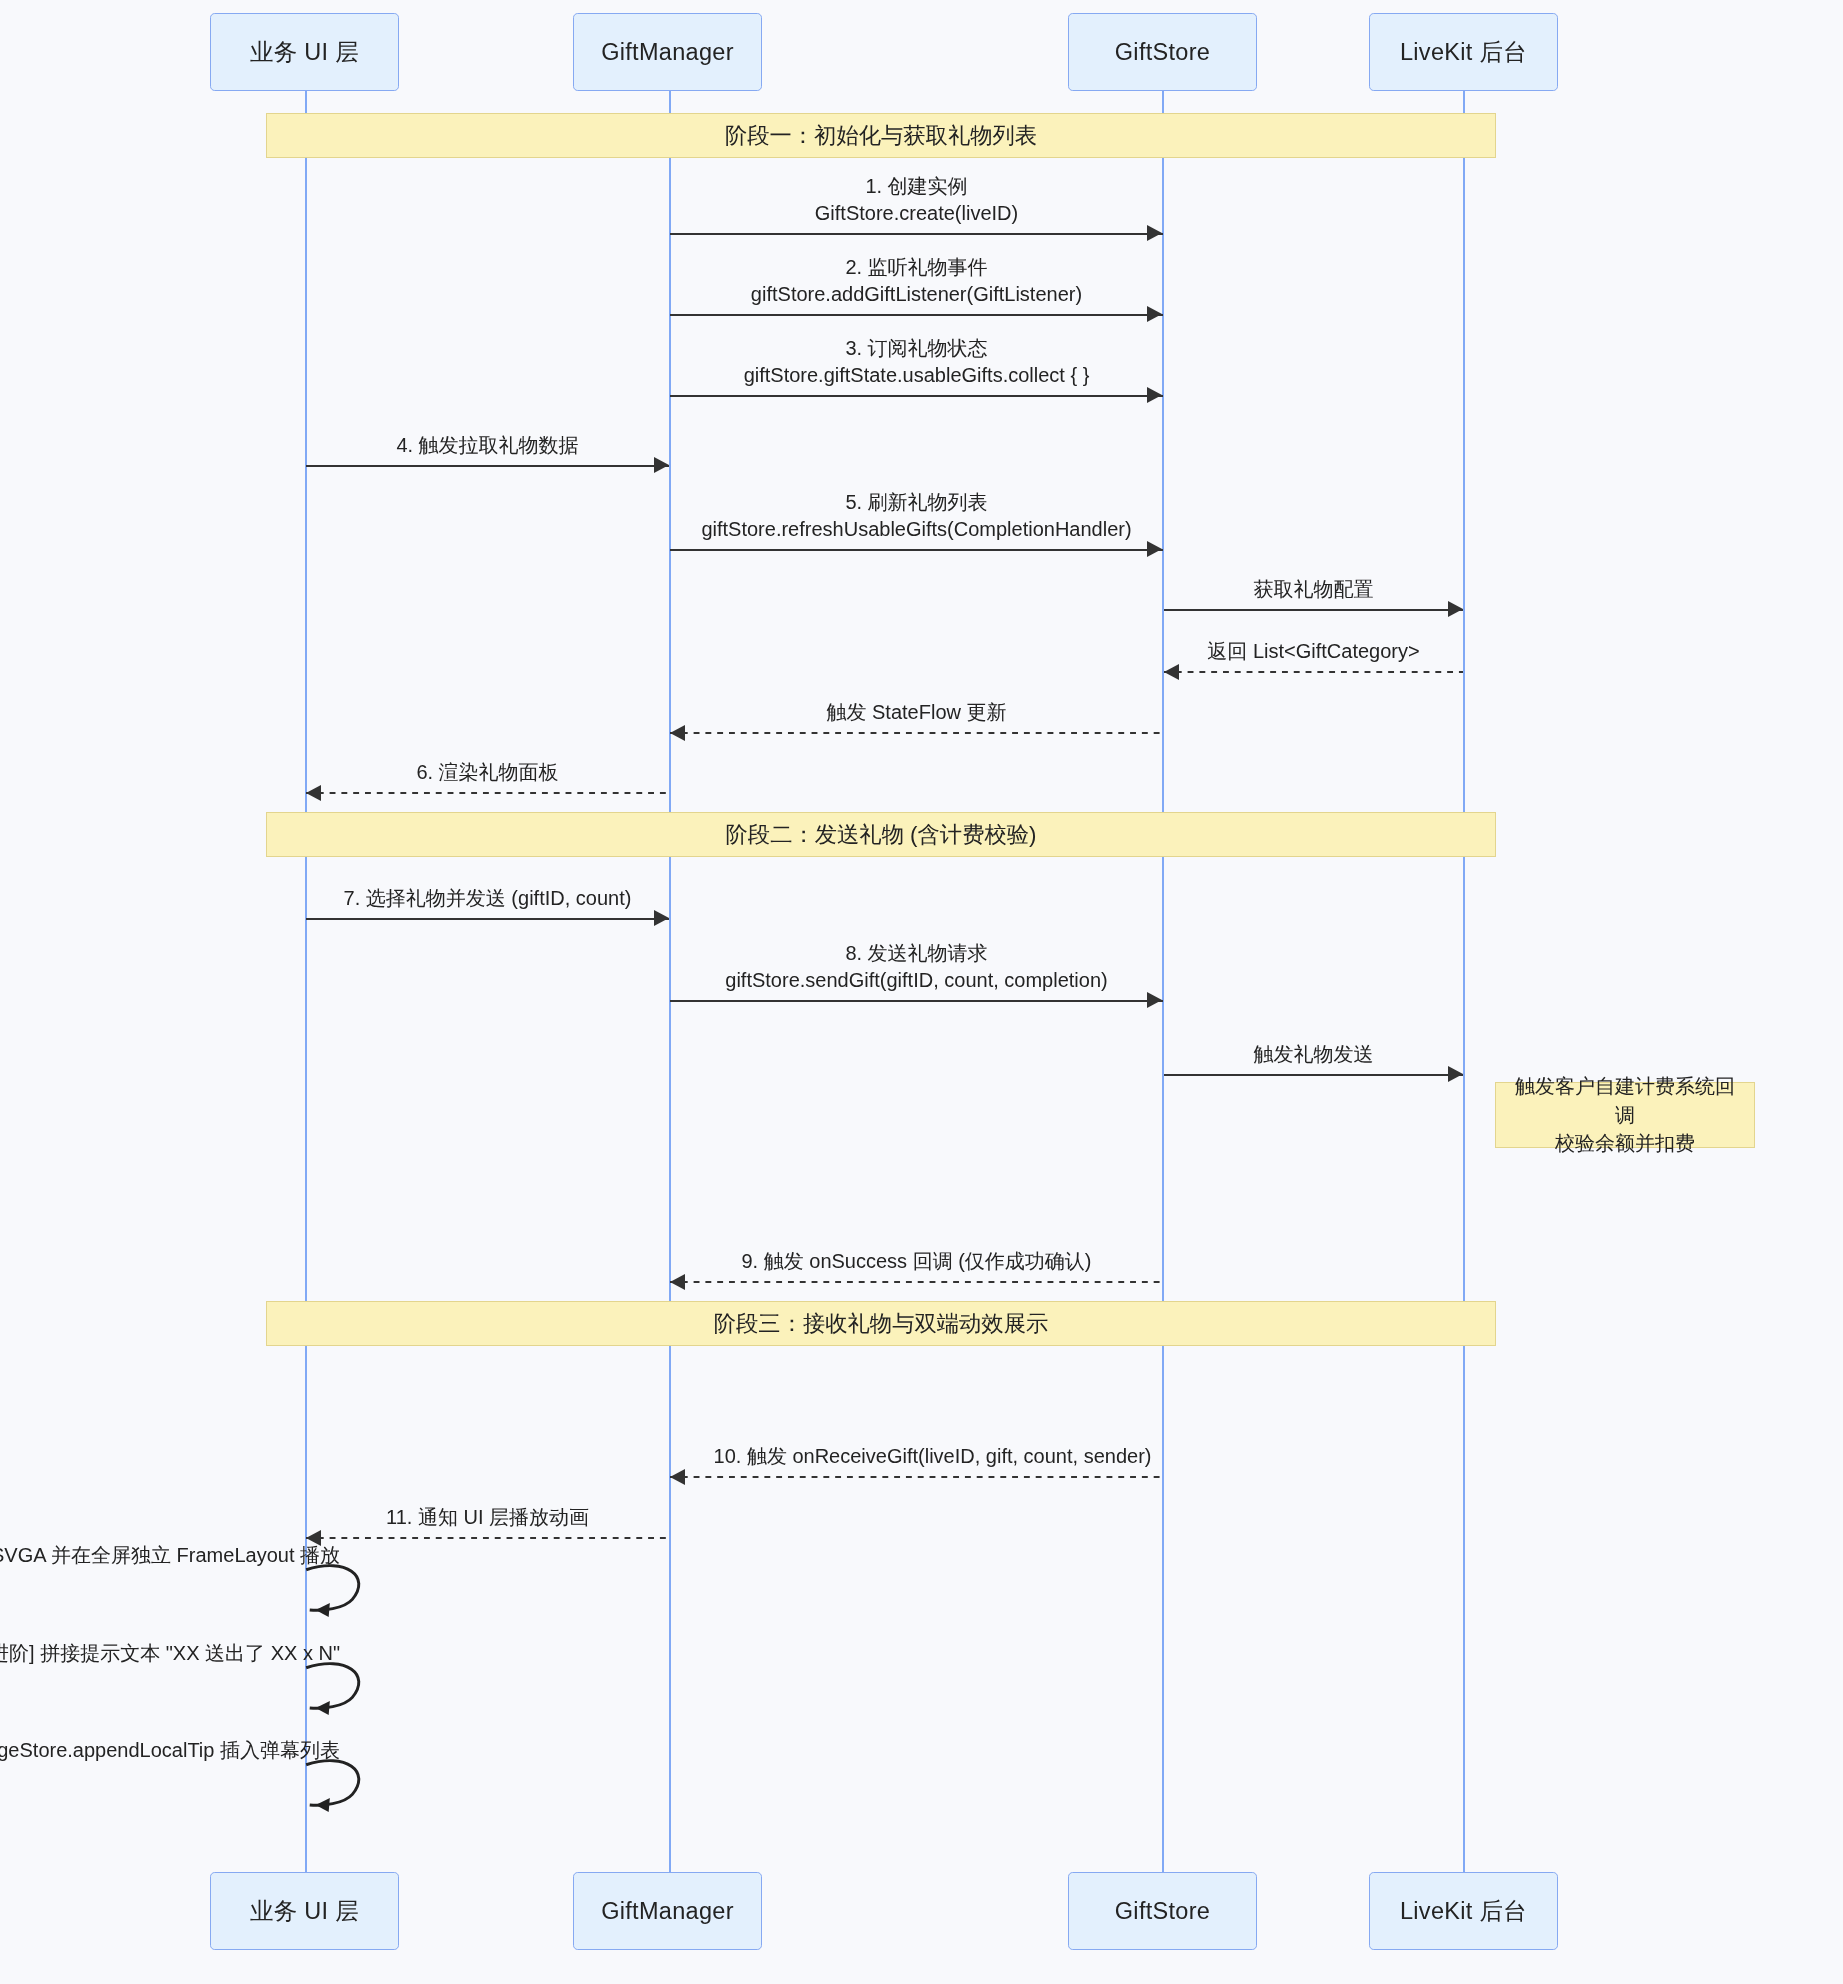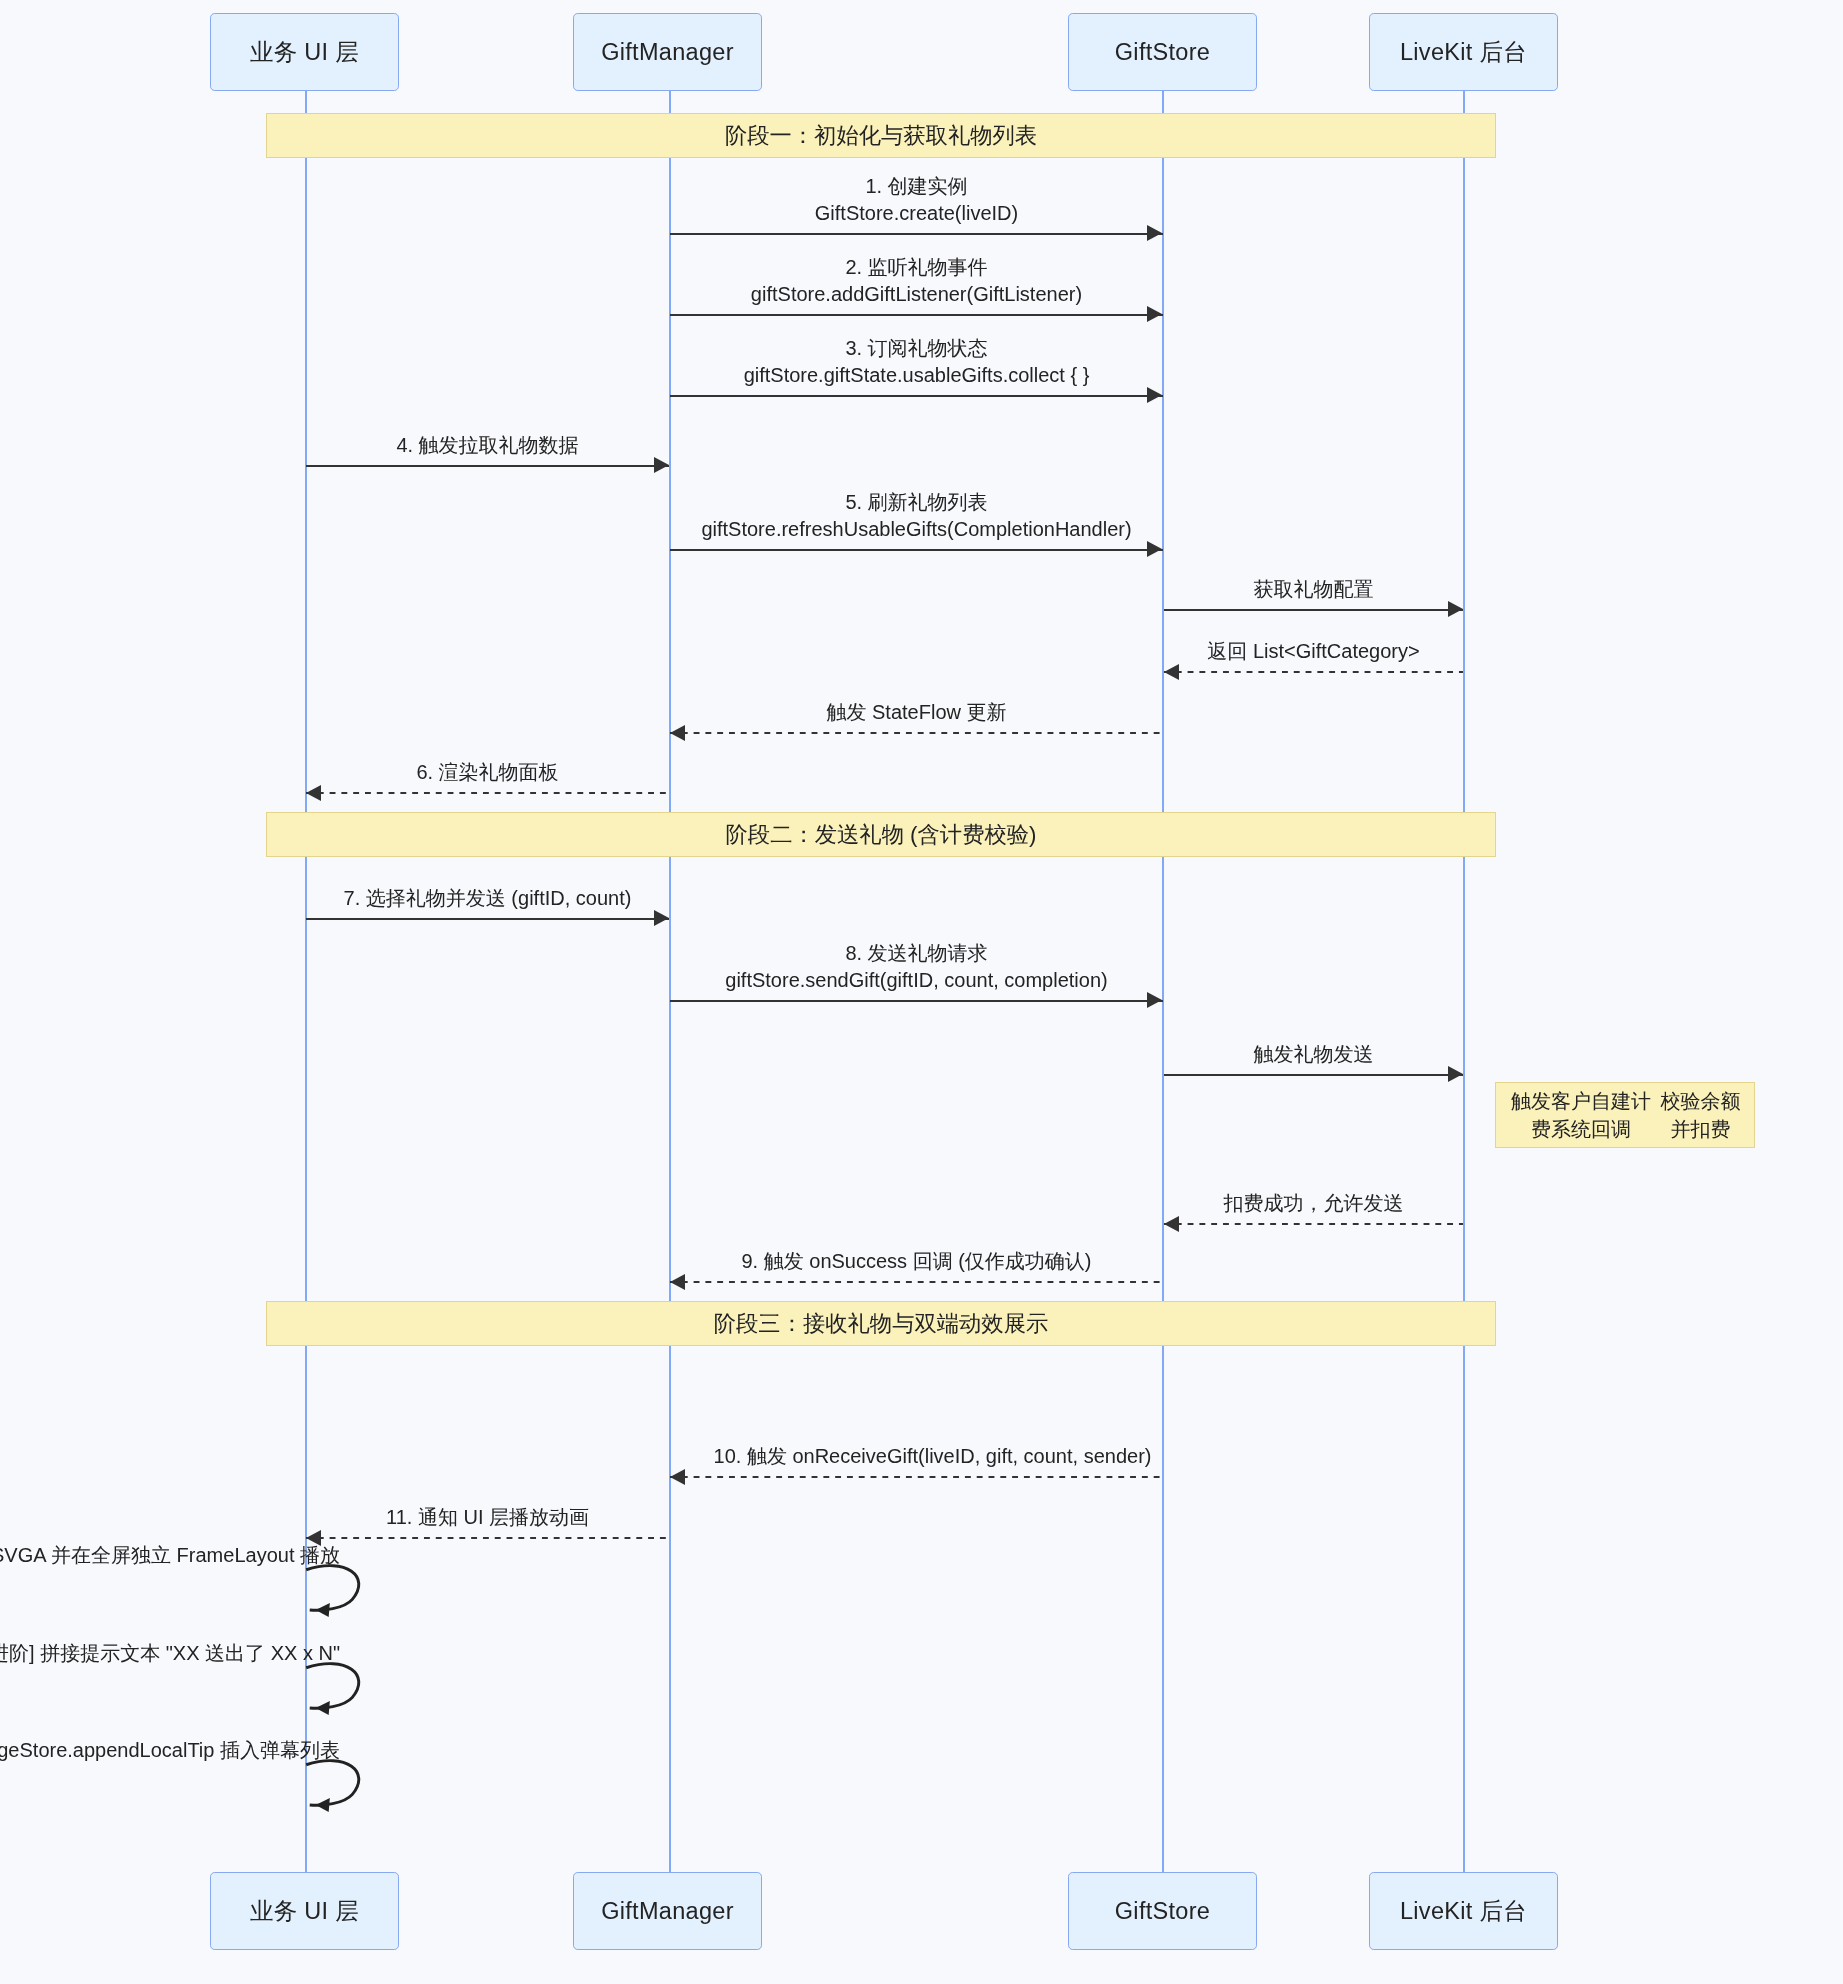--- a/index.html
+++ b/index.html
@@ -38,21 +38,21 @@
     border:1.2px solid #e3d58e;
     display:flex;align-items:center;justify-content:center;
     color:#232323;font-size:22.3px;
     white-space:nowrap;
   }
 
   
   .note{
     position:absolute;box-sizing:border-box;
     background:#fbf2bb;border:1.2px solid #e3d58e;
-    display:flex;flex-direction:row;
+    display:flex;flex-direction:column;
     align-items:center;justify-content:center;
     color:#232323;font-size:20px;line-height:1.42;
     text-align:center;padding:8.2px 9.4px;
   }
 
   
   .msg{position:absolute;}
   .msg .line{
     position:absolute;left:0;top:0;height:0;
     border-top:2.4px solid #333;
@@ -193,25 +193,20 @@
     <div class="line" style="top:62px;width:493px;"></div>
     <div class="arrowhead right" style="left:477px;top:54px;"></div>
   </div>
 
   <div class="msg" style="left:1164px;top:1026px;width:299px;height:51px;">
     <div class="label">触发礼物发送</div>
     <div class="line" style="top:48px;width:299px;"></div>
     <div class="arrowhead right" style="left:284px;top:40px;"></div>
   </div>
 
-  <div class="msg dashed" style="left:1164px;top:1175px;width:299px;height:51px;">
-    <div class="label">扣费成功，允许发送</div>
-    <div class="line" style="top:48px;width:299px;"></div>
-    <div class="arrowhead left" style="left:0px;top:41px;"></div>
-  </div>
 
   <div class="msg dashed" style="left:670px;top:1233px;width:493px;height:51px;">
     <div class="label">9. 触发 onSuccess 回调 (仅作成功确认)</div>
     <div class="line" style="top:48px;width:493px;"></div>
     <div class="arrowhead left" style="left:0px;top:41px;"></div>
   </div>
 
 
   <div class="msg dashed" style="left:670px;top:1428px;width:493px;height:51px;padding-left:32px;">
     <div class="label">10. 触发 onReceiveGift(liveID, gift, count, sender)</div>

